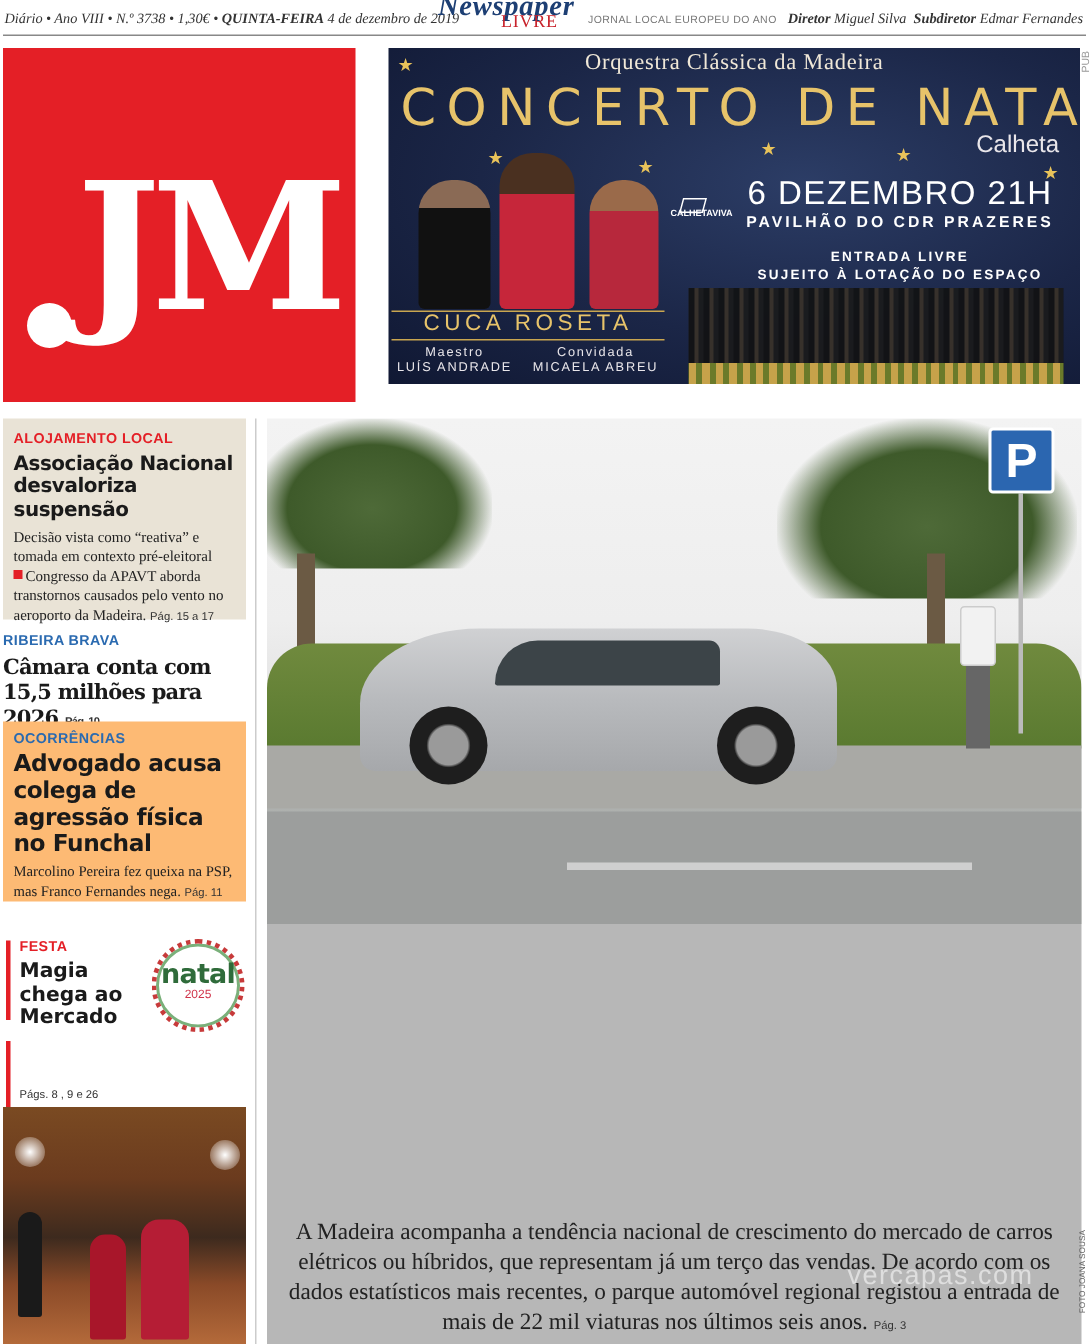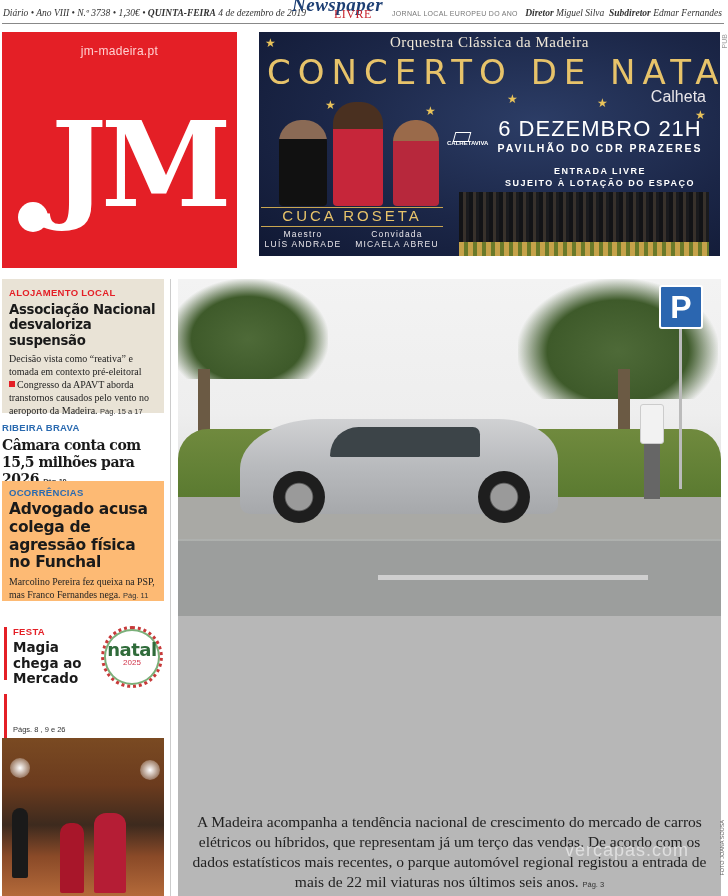--- a/index.html
+++ b/index.html
@@ -129,21 +129,20 @@
   <div class="right">
     <b>Diretor</b>
     <span>Miguel Silva</span>&nbsp;
     <b>Subdiretor</b>
     <span>Edmar Fernandes</span>
   </div>
 </div>
 <div class="rule"></div>
 
 <div class="logo">
-  <div class="url">jm-madeira.pt</div>
   <div class="dot"></div>
   <div class="mark">&nbsp;<span>JM</span></div>
 </div>
 
 <div class="ad">
   <span class="star" style="left:6px;top:4px">★</span>
   <span class="star" style="left:248px;top:60px">★</span>
   <span class="star" style="left:166px;top:72px">★</span>
   <span class="star" style="left:66px;top:66px">★</span>
   <span class="star" style="left:338px;top:64px">★</span>

